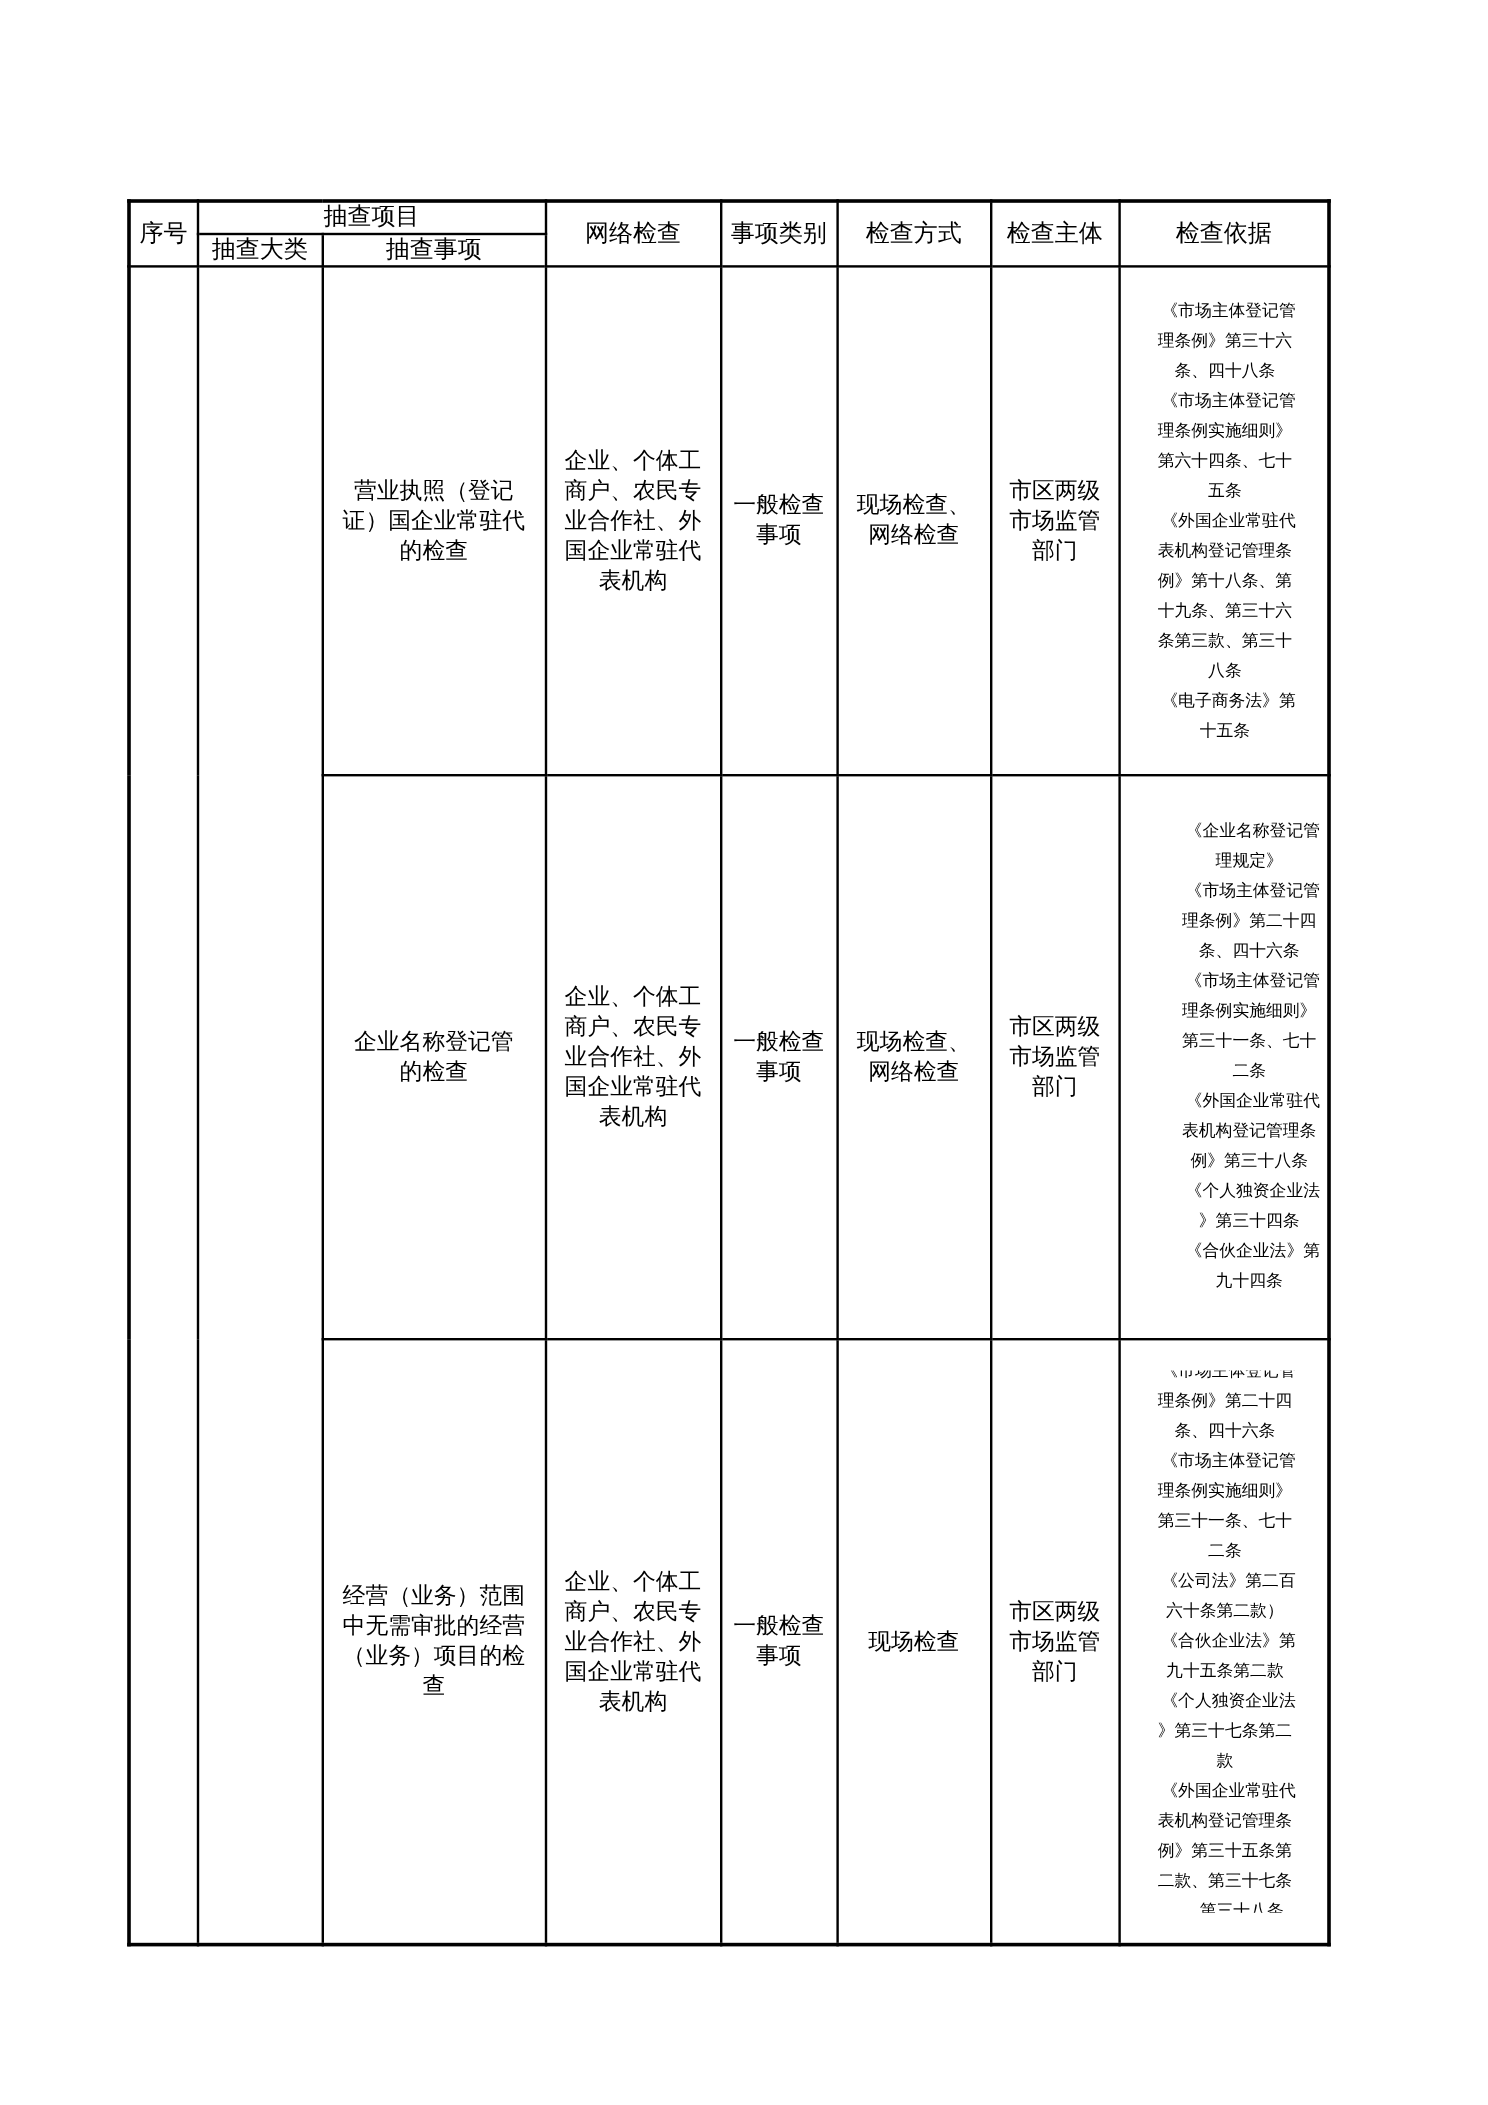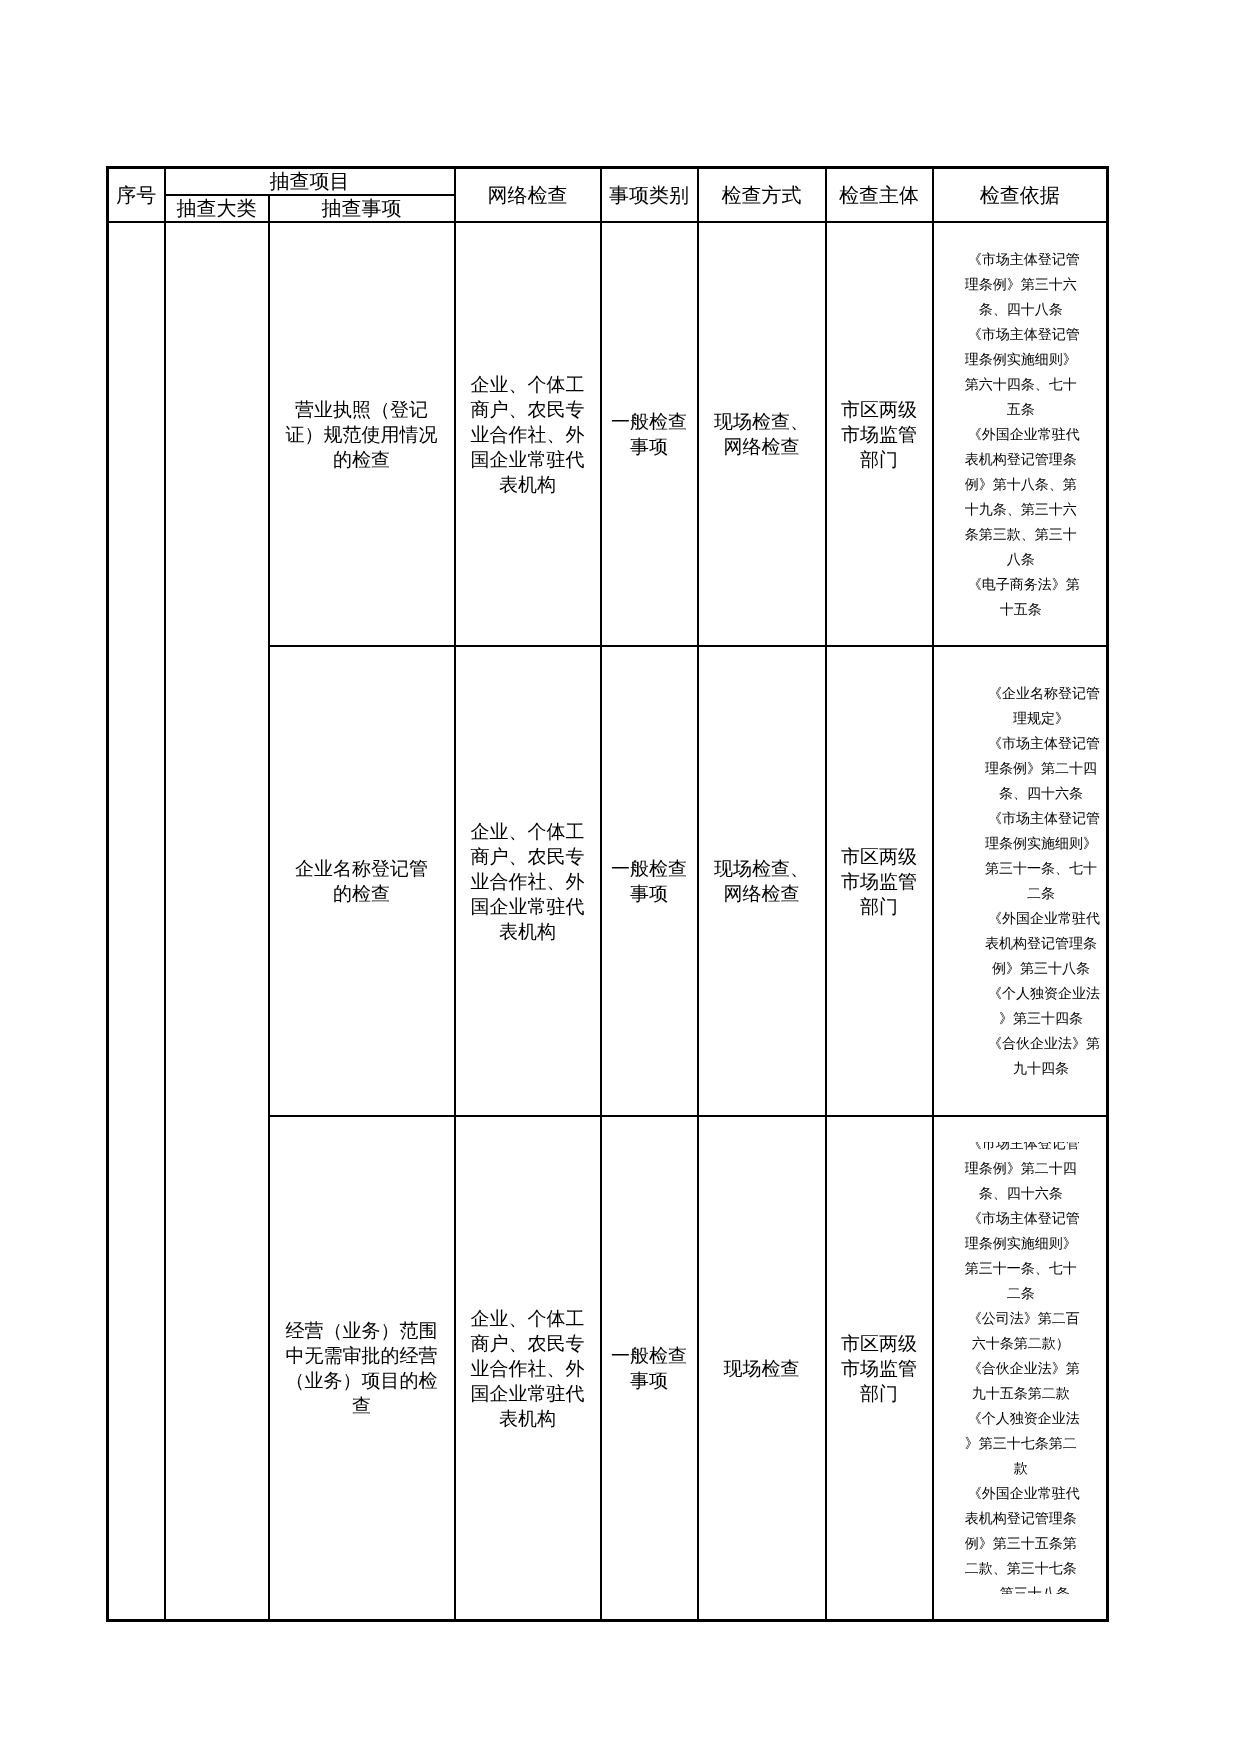--- a/index.html
+++ b/index.html
@@ -101,21 +101,21 @@
       <tr class="hrow2">
         <th>抽查大类</th>
         <th>抽查事项</th>
       </tr>
     </thead>
     <tbody>
       <tr class="r1">
         <td rowspan="3"></td>
         <td rowspan="3"></td>
         <td>营业执照（登记
-证）规范使用情况
+证）国企业常驻代
 的检查</td>
         <td>企业、个体工
 商户、农民专
 业合作社、外
 国企业常驻代
 表机构</td>
         <td>一般检查
 事项</td>
         <td>现场检查、
 网络检查</td>

